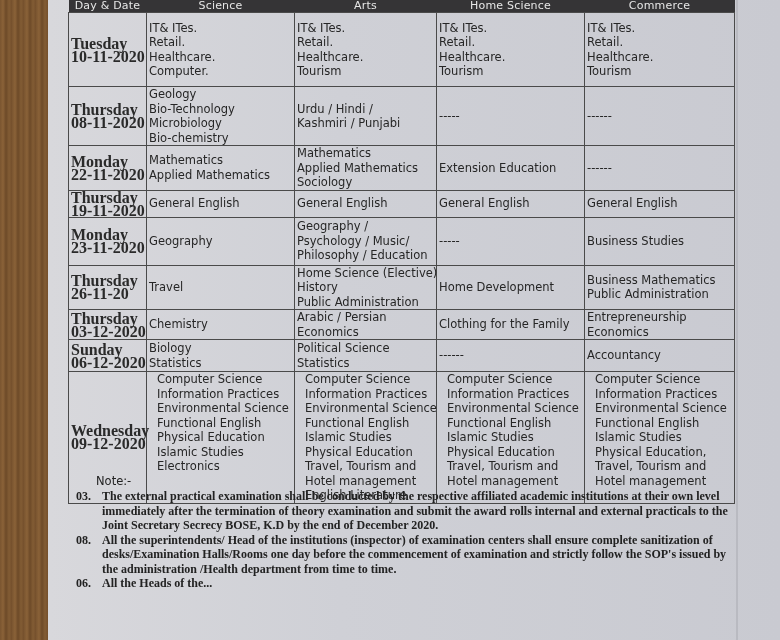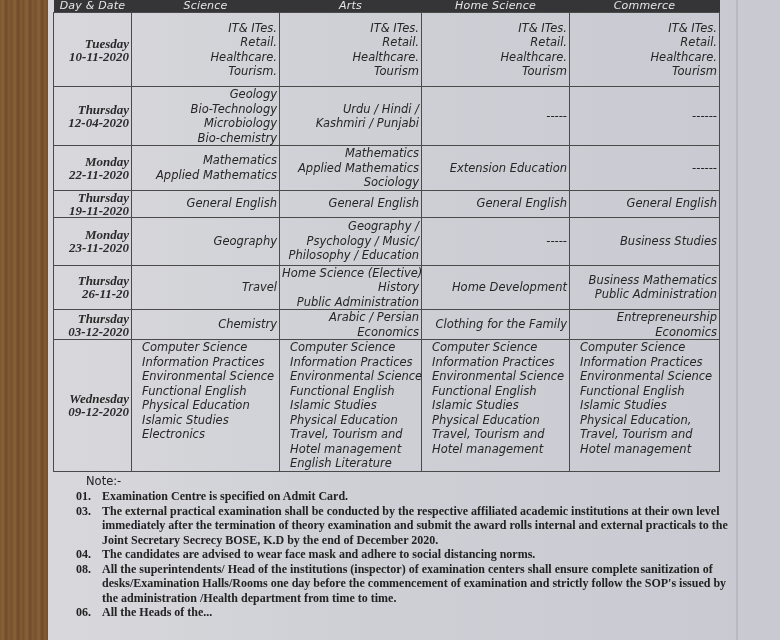--- a/index.html
+++ b/index.html
@@ -14,46 +14,45 @@
   }
   .paper {
     position:absolute; left:48px; top:0; width:732px; height:640px;
     background: linear-gradient(90deg,#d8d8dc 0%,#cfd0d6 40%,#c9cad1 100%);
   }
   .page-edge {
     position:absolute; left:736px; top:0; width:2px; height:640px;
     background:#b9bac1;
   }
   table.sheet {
-    position:absolute; left:53px; top:0; width:666px;
+    position:absolute; left:68px; top:0; width:666px;
     border-collapse:collapse; table-layout:fixed;
     color:#262626;
-    font-style:italic;
   }
   table.sheet th {
     background:#353436; color:#e6e6e6; font-weight:normal;
     font-size:11px; height:12px; line-height:12px; padding:0;
     font-family:"DejaVu Sans", sans-serif; letter-spacing:0.2px;
   }
   table.sheet td {
-    border:1px solid #4a4a4a; text-align:right; vertical-align:middle;
+    border:1px solid #4a4a4a; text-align:left; vertical-align:middle;
     font-size:11.5px; line-height:14.5px; padding:0 2px;
     font-family:"DejaVu Sans", sans-serif;
   }
   table.sheet td.date {
-    font-family:"Liberation Serif", serif; font-weight:bold; font-size:13px; line-height:13px;
+    font-family:"Liberation Serif", serif; font-weight:bold; font-size:16px; line-height:13px;
     color:#2a2a2a;
   }
   table.sheet td.left { text-align:left; vertical-align:top; padding-left:10px; }
   .line { display:block; white-space:nowrap; }
   .notes {
     position:absolute; left:76px; top:474px; width:660px;
     font-family:"Liberation Serif", serif; color:#222; font-size:12px;
   }
-  .note-title { font-family:"DejaVu Sans", sans-serif; font-size:11.5px; margin-left:10px; line-height:15px; }
+  .note-title { font-family:"DejaVu Sans", sans-serif; font-size:11.5px; margin-left:20px; line-height:15px; }
   .note { display:flex; font-weight:bold; line-height:14.5px; }
   .note .num { width:26px; flex:none; }
   .note .txt { flex:1; }
 </style>
 </head>
 <body>
 
 <div class="wood"></div>
 <div class="paper"></div>
 <div class="page-edge"></div>
@@ -78,21 +77,21 @@
   <tbody id="tbody">
       <tr style="height: 74px;">
         <td class="date">
           <span class="line">Tuesday</span>
           <span class="line">10-11-2020</span>
         </td>
         <td>
           <span class="line">IT&amp; ITes.</span>
           <span class="line">Retail.</span>
           <span class="line">Healthcare.</span>
-          <span class="line">Tourism.</span>
+          <span class="line">Computer.</span>
         </td>
         <td>
           <span class="line">IT&amp; ITes.</span>
           <span class="line">Retail.</span>
           <span class="line">Healthcare.</span>
           <span class="line">Tourism</span>
         </td>
         <td>
           <span class="line">IT&amp; ITes.</span>
           <span class="line">Retail.</span>
@@ -102,21 +101,21 @@
         <td>
           <span class="line">IT&amp; ITes.</span>
           <span class="line">Retail.</span>
           <span class="line">Healthcare.</span>
           <span class="line">Tourism</span>
         </td>
       </tr>
       <tr style="height: 58px;">
         <td class="date">
           <span class="line">Thursday</span>
-          <span class="line">12-04-2020</span>
+          <span class="line">08-11-2020</span>
         </td>
         <td>
           <span class="line">Geology</span>
           <span class="line">Bio-Technology</span>
           <span class="line">Microbiology</span>
           <span class="line">Bio-chemistry</span>
         </td>
         <td>
           <span class="line">Urdu / Hindi /</span>
           <span class="line">Kashmiri / Punjabi</span>
@@ -219,20 +218,40 @@
         <td>
           <span class="line">Arabic / Persian</span>
           <span class="line">Economics</span>
         </td>
         <td>
           <span class="line">Clothing for the Family</span>
         </td>
         <td>
           <span class="line">Entrepreneurship</span>
           <span class="line">Economics</span>
+        </td>
+      </tr>
+      <tr style="height: 32px;">
+        <td class="date">
+          <span class="line">Sunday</span>
+          <span class="line">06-12-2020</span>
+        </td>
+        <td>
+          <span class="line">Biology</span>
+          <span class="line">Statistics</span>
+        </td>
+        <td>
+          <span class="line">Political Science</span>
+          <span class="line">Statistics</span>
+        </td>
+        <td>
+          <span class="line">------</span>
+        </td>
+        <td>
+          <span class="line">Accountancy</span>
         </td>
       </tr>
       <tr style="height: 128px;">
         <td class="date">
           <span class="line">Wednesday</span>
           <span class="line">09-12-2020</span>
         </td>
         <td class="left">
           <span class="line">Computer Science</span>
           <span class="line">Information Practices</span>
@@ -274,30 +293,22 @@
           <span class="line">Hotel management</span>
         </td>
       </tr>
     </tbody>
 </table>
 
 <div class="notes">
   <div class="note-title">Note:-</div>
   <div id="notes-list">
       <div class="note">
-        <span class="num">01.</span>
-        <span class="txt">Examination Centre is specified on Admit Card.</span>
-      </div>
-      <div class="note">
         <span class="num">03.</span>
         <span class="txt">The external practical examination shall be conducted by the respective affiliated academic institutions at their own level immediately   after the termination of  theory examination and submit the award rolls  internal  and external practicals to the Joint Secretary Secrecy BOSE, K.D by the end of December 2020.</span>
-      </div>
-      <div class="note">
-        <span class="num">04.</span>
-        <span class="txt">The candidates are advised to wear face mask and adhere to social distancing norms.</span>
       </div>
       <div class="note">
         <span class="num">08.</span>
         <span class="txt">All the superintendents/ Head of the institutions (inspector) of examination centers shall ensure complete sanitization of desks/Examination Halls/Rooms one day before the commencement of examination and strictly follow the SOP's issued by the administration  /Health department  from time to time.</span>
       </div>
       <div class="note">
         <span class="num">06.</span>
         <span class="txt">All the Heads of the...</span>
       </div>
     </div>

